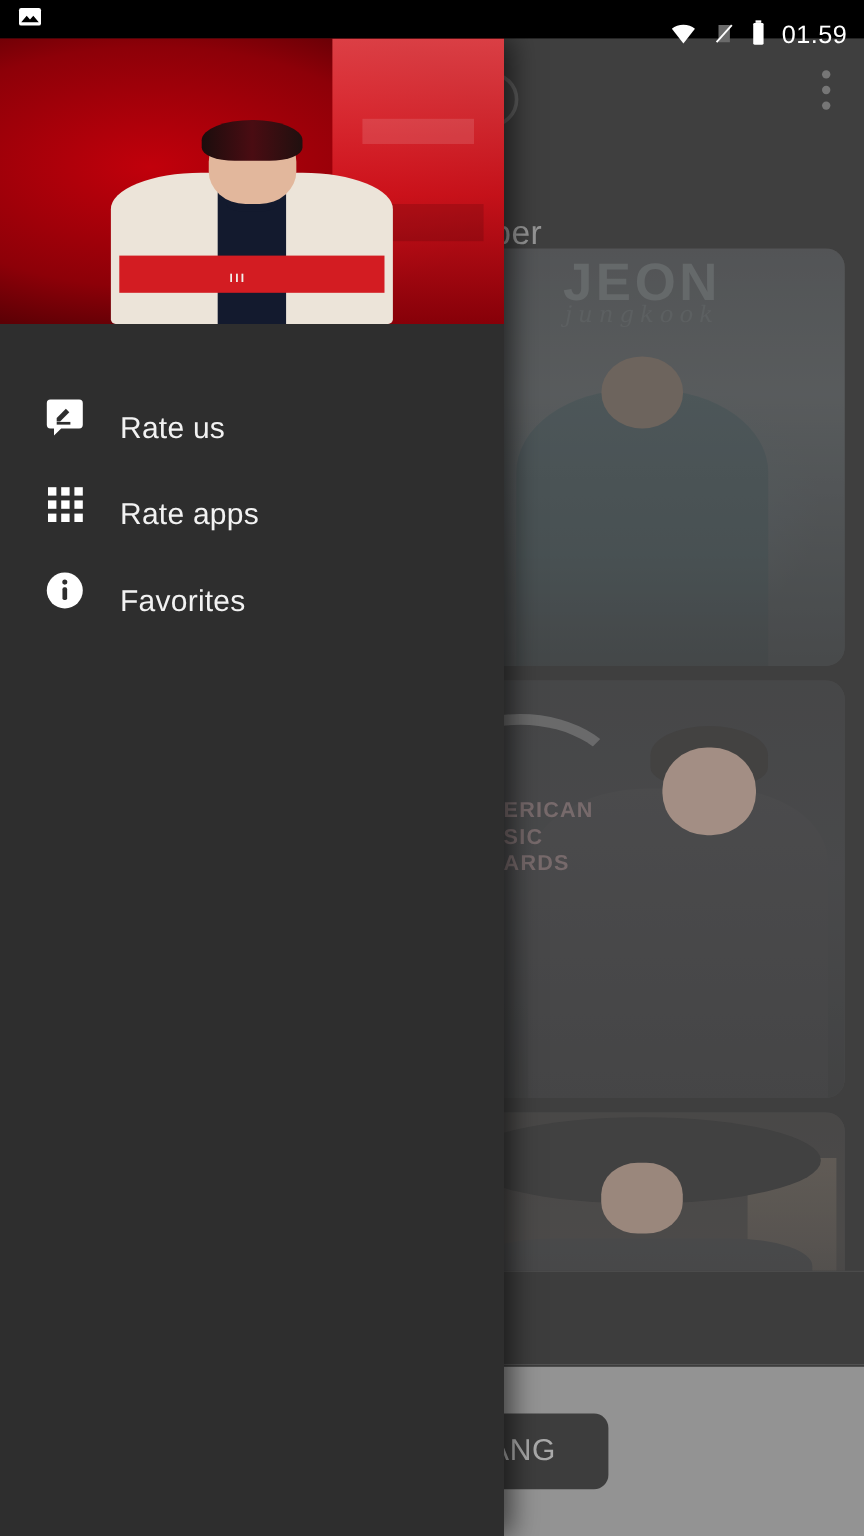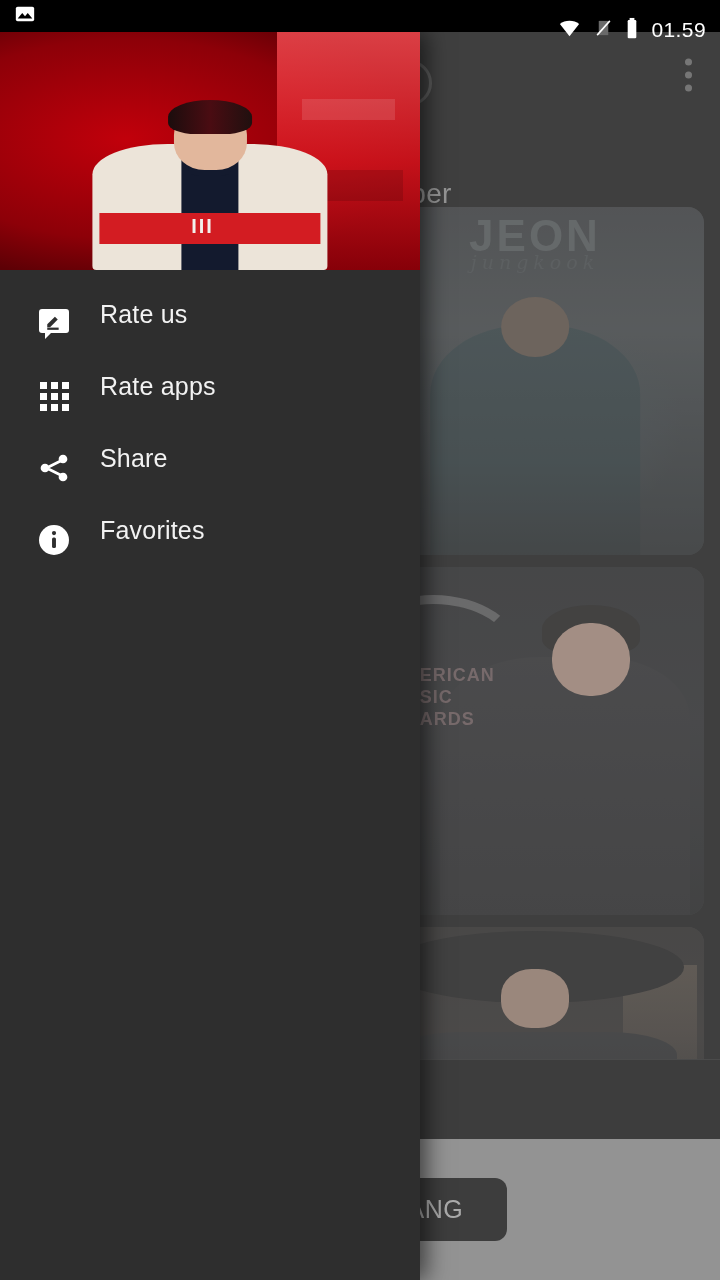--- a/index.html
+++ b/index.html
@@ -244,26 +244,26 @@
     background:#e2b79c;
   }
   .dh-hair{
     position:absolute; left:50%; transform:translateX(-50%);
     bottom:84%; width:36%; height:21%;
     border-radius:52% 52% 34% 34%;
     background:linear-gradient(90deg,#1b0d0d 0%, #4a0c12 50%, #20100f 100%);
   }
   .dh-initials{
     position:absolute; left:42%; bottom:20%; color:#f2f0ec;
-    font-size:20px; font-weight:bold; letter-spacing:2px;margin-top:19px;
+    font-size:10px; font-weight:bold; letter-spacing:2px;margin-top:19px;
   }
 
   .drawer-menu{ padding-top:30px; }
   .menu-item{
-    display:flex; align-items:flex-start; height:72px; padding:0 30px;
+    display:flex; align-items:flex-end; height:72px; padding:0 30px;
     cursor:pointer;
   }
   .menu-icon{
     width:48px; height:48px; display:flex; align-items:center;
     justify-content:center; flex:0 0 48px;
   }
   .menu-label{ color:#f2f2f2; font-size:25px; margin-left:22px; letter-spacing:.2px; }
 
   
   .grid-icon{ display:grid; grid-template-columns:repeat(3,7px); grid-template-rows:repeat(3,7px); gap:4px; }
@@ -441,31 +441,20 @@
               <i></i>
               <i></i>
               <i></i>
               <i></i>
               <i></i>
             </span>
         </span>
         <span class="menu-label">Rate apps</span>
       </div>
 
-      <div class="menu-item">
-        <span class="menu-icon">
-          <svg width="36" height="36" viewBox="0 0 24 24">
-            <path d="M7 12l10-5M7 12l10 5" stroke="#fff" stroke-width="1.9"></path>
-            <circle cx="18" cy="6" r="2.9" fill="#fff"></circle>
-            <circle cx="6" cy="12" r="2.9" fill="#fff"></circle>
-            <circle cx="18" cy="18" r="2.9" fill="#fff"></circle>
-          </svg>
-        </span>
-        <span class="menu-label">Share</span>
-      </div>
 
       <div class="menu-item">
         <span class="menu-icon">
           <svg width="36" height="36" viewBox="0 0 24 24">
             <circle cx="12" cy="12" r="10" fill="#fff"></circle>
             <circle cx="12" cy="7.4" r="1.4" fill="#2e2e2e"></circle>
             <rect x="10.7" y="10.3" width="2.6" height="7" rx="1" fill="#2e2e2e"></rect>
           </svg>
         </span>
         <span class="menu-label">Favorites</span>

